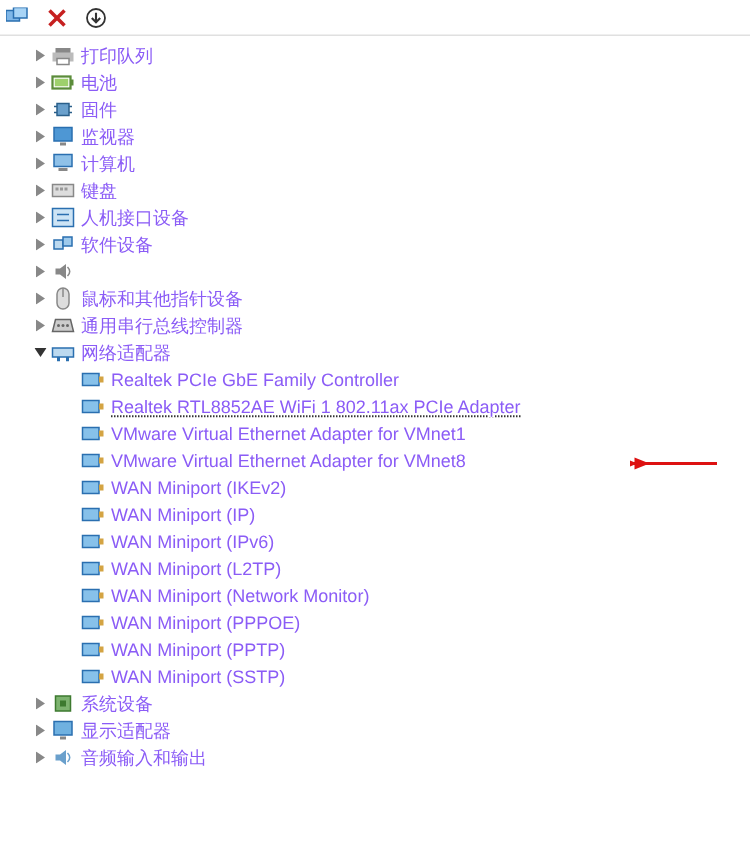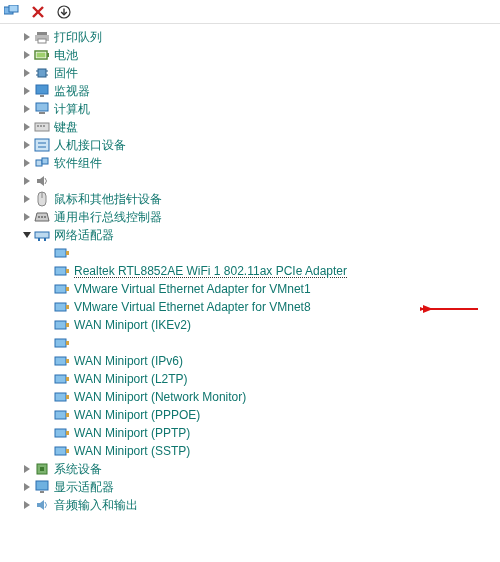--- a/index.html
+++ b/index.html
@@ -40,21 +40,21 @@
     font-size: 9px;
   }
   .node-icon {
     width: 16px;
     height: 16px;
     display: inline-flex;
     align-items: center;
     justify-content: center;
     margin-right: 4px;
   }
-  .label { color: #0f766e; }
+  .label { color: #8b5cf6; }
   .label.underlined { text-decoration: underline dotted #333; text-underline-offset: 2px; }
   .arrow-annot {
     position: absolute;
     left: 420px;
     top: 302px;
     pointer-events: none;
   }
 </style>
 </head>
 <body>
@@ -201,21 +201,21 @@
         <svg width="8" height="8">
           <polygon points="1,0 7,4 1,8" fill="#888"></polygon>
         </svg>
       </span>
       <span class="node-icon">
         <svg width="14" height="14">
           <rect x="1" y="4" width="6" height="6" fill="#bcd9ef" stroke="#2a6fb0"></rect>
           <rect x="7" y="2" width="6" height="6" fill="#9ecaec" stroke="#2a6fb0"></rect>
         </svg>
       </span>
-      <span class="label">软件组件</span>
+      <span class="label">软件设备</span>
     </div>
     <div class="tree-row">
       <span class="indent"></span>
       <span class="expander">
         <svg width="8" height="8">
           <polygon points="1,0 7,4 1,8" fill="#888"></polygon>
         </svg>
       </span>
       <span class="node-icon">
         <svg width="14" height="14">
@@ -275,20 +275,21 @@
     <div class="tree-row">
       <span class="indent"></span>
       <span class="indent"></span>
       <span class="expander"></span>
       <span class="node-icon">
         <svg width="16" height="12">
           <rect x="1" y="2" width="11" height="8" fill="#87c1ea" stroke="#2a6fb0"></rect>
           <rect x="12" y="4" width="3" height="4" fill="#d4a443"></rect>
         </svg>
       </span>
+      <span class="label">Realtek PCIe GbE Family Controller</span>
     </div>
     <div class="tree-row">
       <span class="indent"></span>
       <span class="indent"></span>
       <span class="expander"></span>
       <span class="node-icon">
         <svg width="16" height="12">
           <rect x="1" y="2" width="11" height="8" fill="#87c1ea" stroke="#2a6fb0"></rect>
           <rect x="12" y="4" width="3" height="4" fill="#d4a443"></rect>
         </svg>
@@ -334,20 +335,21 @@
     <div class="tree-row">
       <span class="indent"></span>
       <span class="indent"></span>
       <span class="expander"></span>
       <span class="node-icon">
         <svg width="16" height="12">
           <rect x="1" y="2" width="11" height="8" fill="#87c1ea" stroke="#2a6fb0"></rect>
           <rect x="12" y="4" width="3" height="4" fill="#d4a443"></rect>
         </svg>
       </span>
+      <span class="label">WAN Miniport (IP)</span>
     </div>
     <div class="tree-row">
       <span class="indent"></span>
       <span class="indent"></span>
       <span class="expander"></span>
       <span class="node-icon">
         <svg width="16" height="12">
           <rect x="1" y="2" width="11" height="8" fill="#87c1ea" stroke="#2a6fb0"></rect>
           <rect x="12" y="4" width="3" height="4" fill="#d4a443"></rect>
         </svg>

